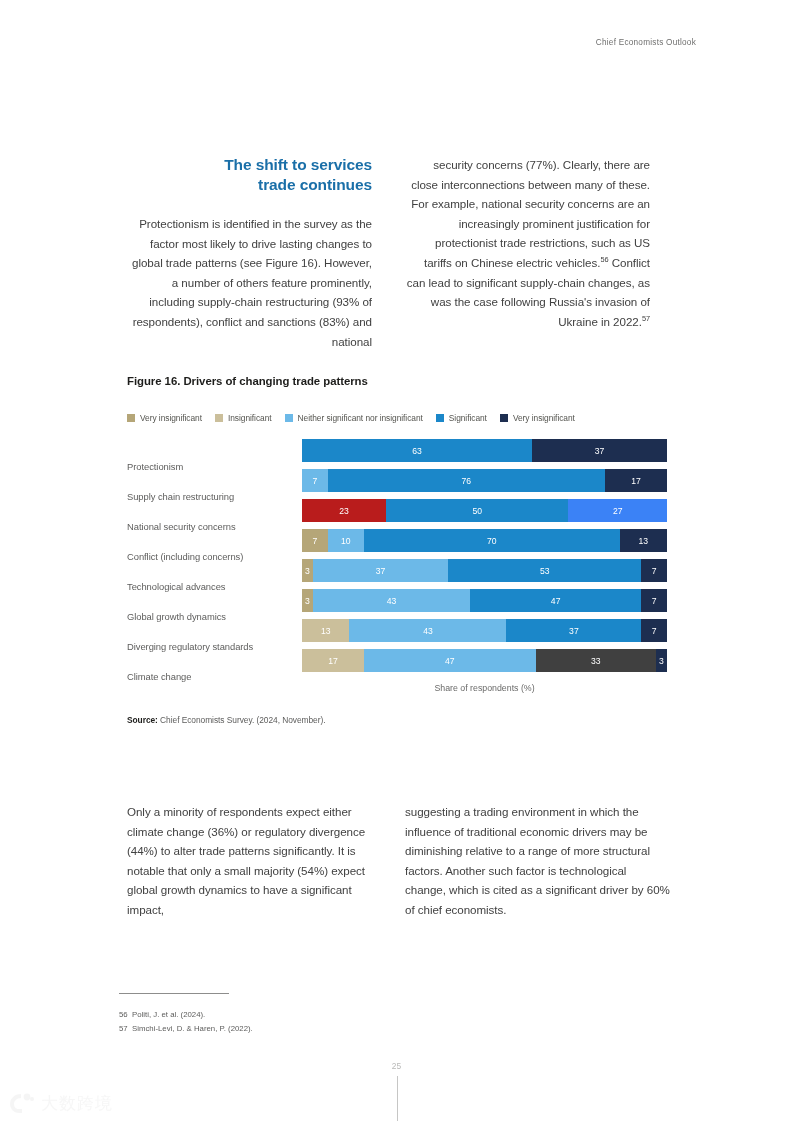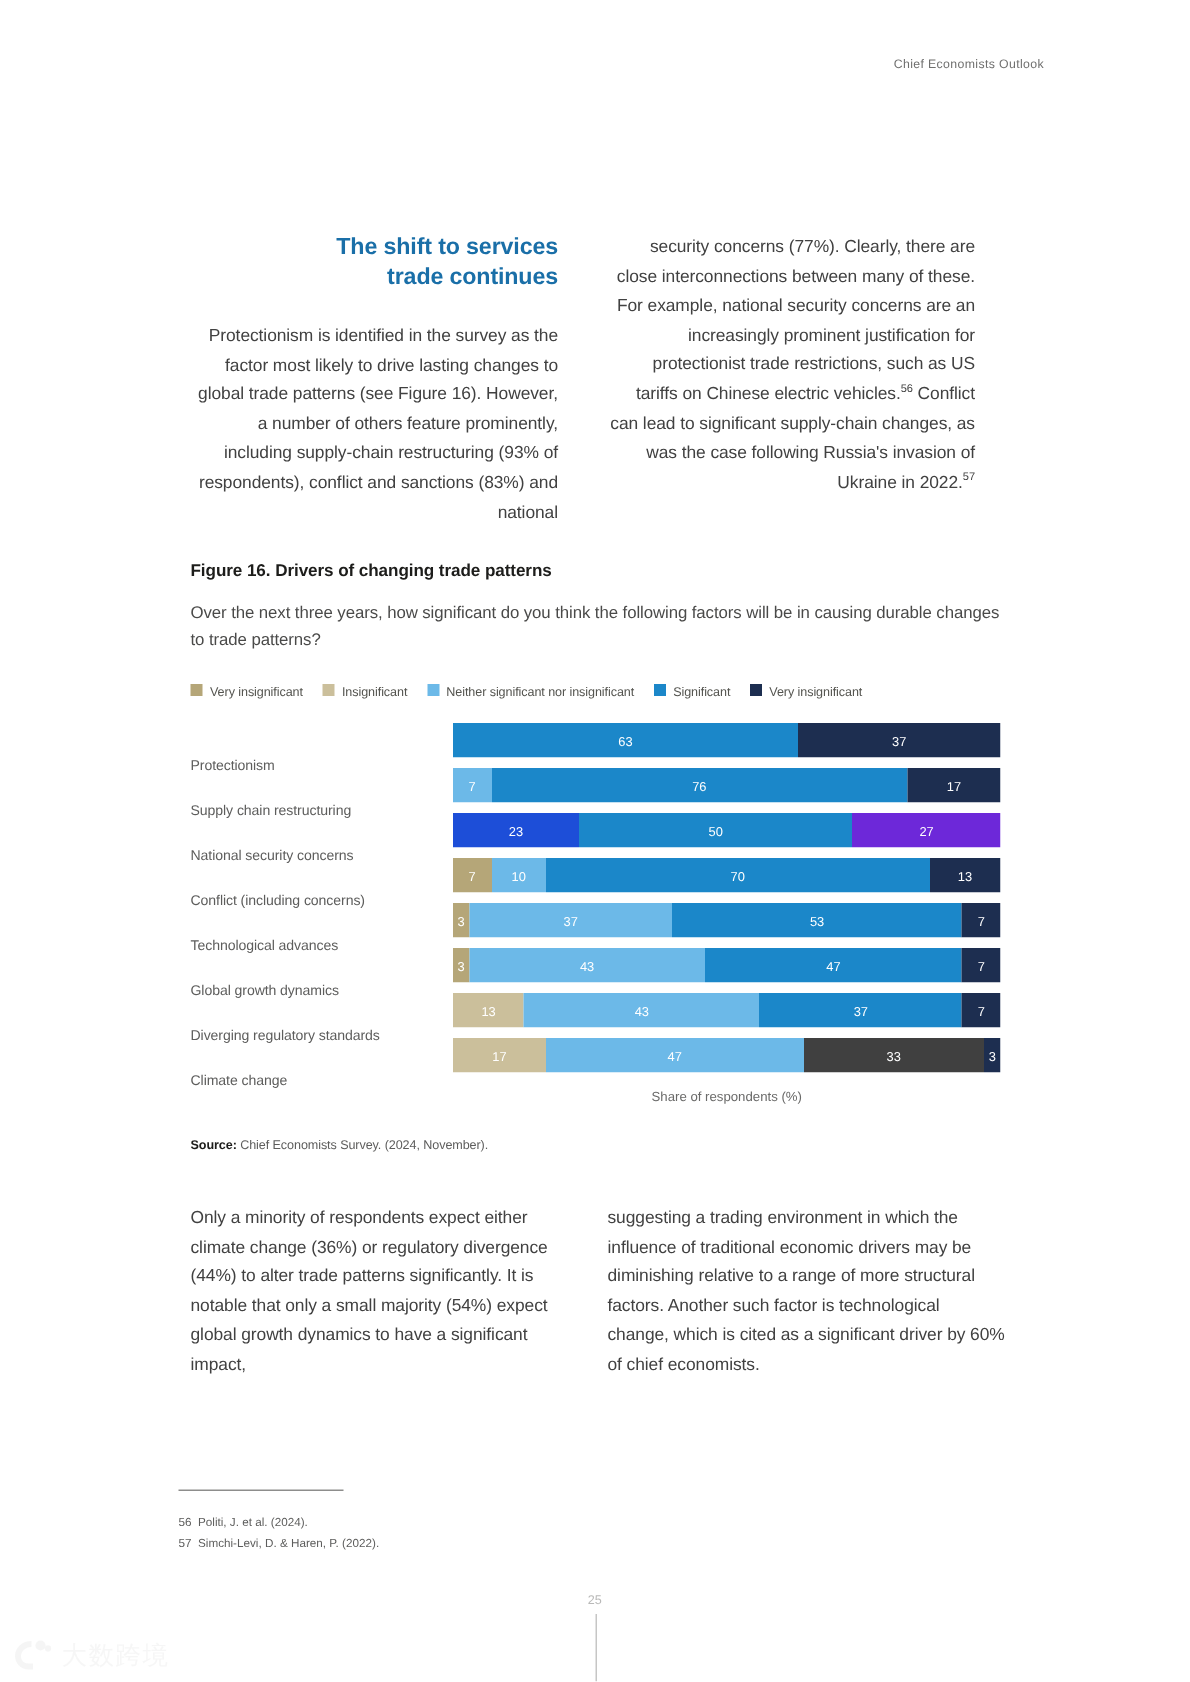--- a/index.html
+++ b/index.html
@@ -50,21 +50,21 @@
     font-size:11.4px;font-weight:bold;color:#1d1d1b;
     margin:0 0 14px 0;letter-spacing:-.05px;
   }
   .fig-sub{
     font-size:11.2px;line-height:17.5px;color:#4a4a49;
     margin:0 0 20px 0;letter-spacing:-.05px;
   }
 
   
   .legend{display:flex;align-items:center;gap:0;margin:0 0 16px 0;flex-wrap:nowrap;}
-  .leg{display:flex;margin-right:13px;white-space:nowrap;}
+  .leg{display:flex;align-items:center;margin-right:13px;white-space:nowrap;margin-top:12px;}
   .leg-sw{width:8px;height:8px;display:inline-block;margin-right:5px;flex:0 0 auto;}
   .leg-tx{font-size:8.4px;color:#54544f;letter-spacing:-.05px;}
 
   
   .chart{position:relative;}
   .row{display:flex;align-items:center;height:23px;margin-bottom:7px;}
   .row-label{
     width:175px;flex:0 0 175px;
     font-size:9.4px;color:#5d5d5c;letter-spacing:-.05px;
     padding-right:8px;box-sizing:border-box;margin-top:31px;
@@ -135,21 +135,20 @@
     <p class="body-p">Protectionism is identified in the survey as the factor most likely to drive lasting changes to global trade patterns (see Figure 16). However, a number of others feature prominently, including supply-chain restructuring (93% of respondents), conflict and sanctions (83%) and national</p>
   </div>
 
   <div class="col right" style="top:155px;">
     <p class="body-p"><span>security concerns (77%). Clearly, there are close interconnections between many of these. For example, national security concerns are an increasingly prominent justification for protectionist trade restrictions, such as US tariffs on Chinese electric vehicles.</span><sup>56</sup><span> Conflict can lead to significant supply-chain changes, as was the case following Russia's invasion of Ukraine in 2022.</span><sup>57</sup></p>
   </div>
 
   <div class="fig">
 
     <div class="fig-title">Figure 16. Drivers of changing trade patterns</div>
-    <div class="fig-sub">Over the next three years, how significant do you think the following factors will be in causing durable changes to trade patterns?</div>
 
     <div class="legend" id="legend">
         <div class="leg">
           <span class="leg-sw" style="background: rgb(181, 166, 120);"></span>
           <span class="leg-tx">Very insignificant</span>
         </div>
         <div class="leg">
           <span class="leg-sw" style="background: rgb(203, 191, 155);"></span>
           <span class="leg-tx">Insignificant</span>
         </div>
@@ -179,23 +178,23 @@
           <div class="row-label">Supply chain restructuring</div>
           <div class="bar">
             <div class="seg" style="background: rgb(108, 185, 232); flex: 0 0 7%;">7</div>
             <div class="seg" style="background: rgb(27, 135, 201); flex: 0 0 76%;">76</div>
             <div class="seg" style="background: rgb(29, 46, 80); flex: 0 0 17%;">17</div>
           </div>
         </div>
         <div class="row">
           <div class="row-label">National security concerns</div>
           <div class="bar">
-            <div class="seg" style="background: #1d4ed8; flex: 0 0 23%;">23</div>
+            <div class="seg" style="background: #b91c1c; flex: 0 0 23%;">23</div>
             <div class="seg" style="background: rgb(27, 135, 201); flex: 0 0 50%;">50</div>
-            <div class="seg" style="background: #6d28d9; flex: 0 0 27%;">27</div>
+            <div class="seg" style="background: #3b82f6; flex: 0 0 27%;">27</div>
           </div>
         </div>
         <div class="row">
           <div class="row-label">Conflict (including concerns)</div>
           <div class="bar">
             <div class="seg" style="background: rgb(181, 166, 120); flex: 0 0 7%;">7</div>
             <div class="seg" style="background: rgb(108, 185, 232); flex: 0 0 10%;">10</div>
             <div class="seg" style="background: rgb(27, 135, 201); flex: 0 0 70%;">70</div>
             <div class="seg" style="background: rgb(29, 46, 80); flex: 0 0 13%;">13</div>
           </div>

